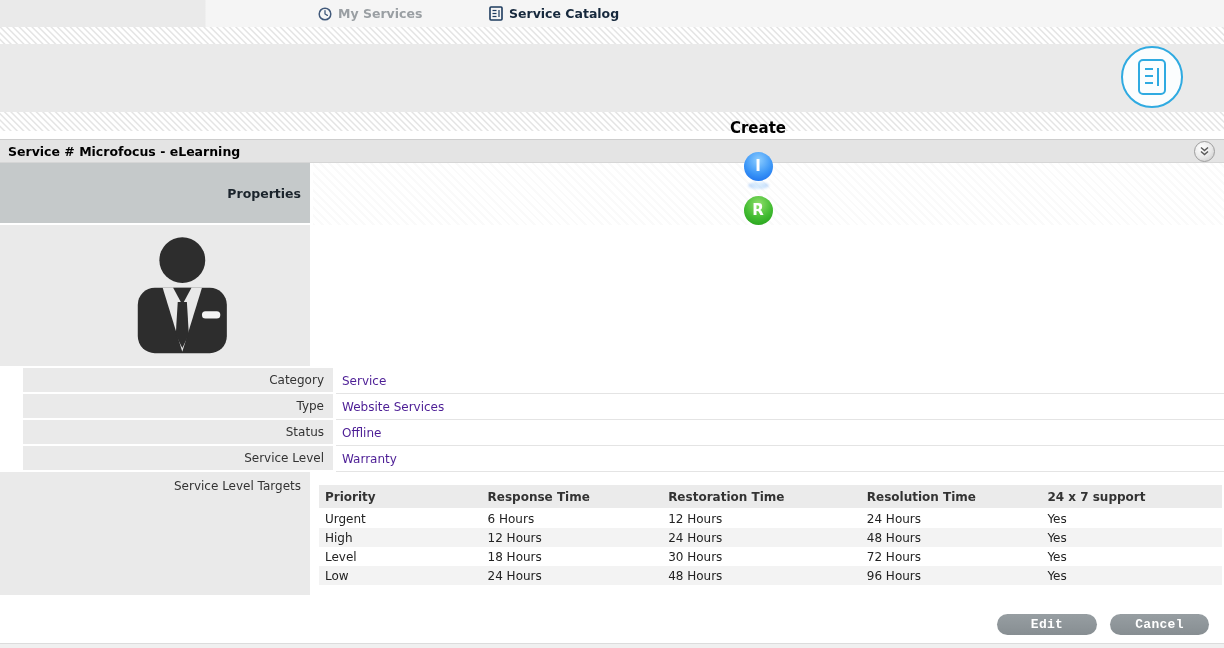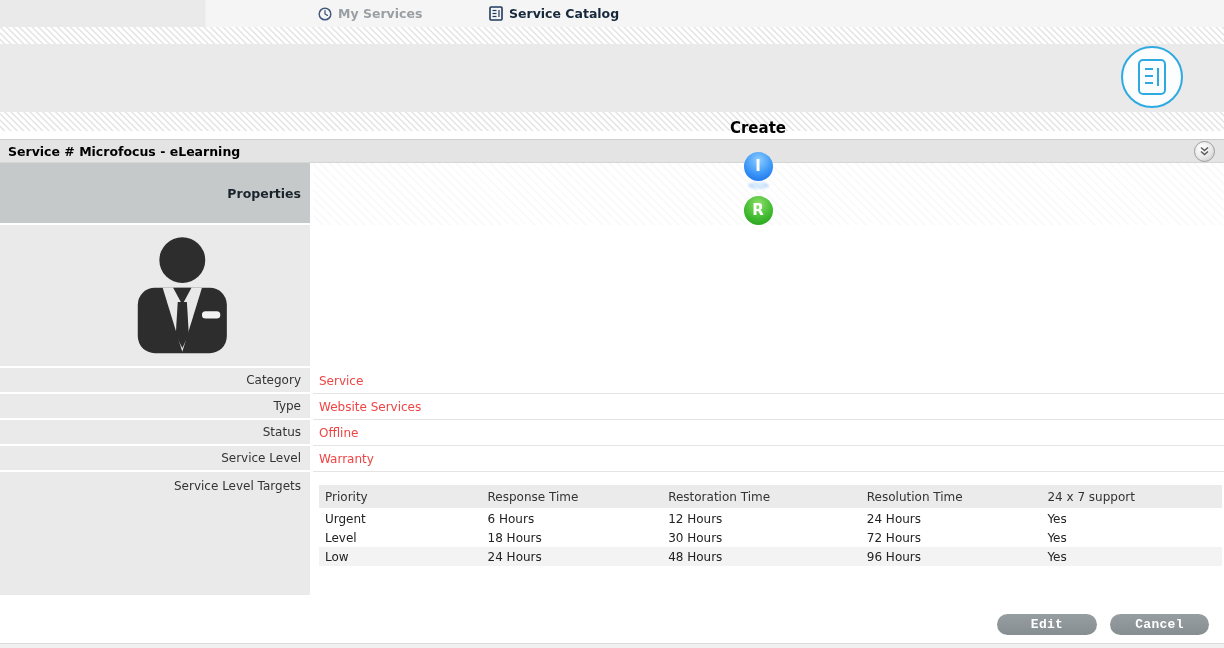--- a/index.html
+++ b/index.html
@@ -42,30 +42,30 @@
   .orb { width:29px; height:29px; border-radius:50%; color:#fff; font-weight:bold; font-size:15px; line-height:29px; text-align:center; cursor:pointer; position:relative; }
   .orb::after { content:""; position:absolute; left:4px; right:4px; bottom:-8px; height:7px; border-radius:50%; background:inherit; opacity:.25; filter:blur(1px); }
   .orb-i { background:radial-gradient(circle at 50% 28%, #8ccdff 0%, #3b96f7 55%, #1467ea 100%); }
   .orb-r { background:radial-gradient(circle at 50% 28%, #8fdf6a 0%, #41bb31 55%, #1e9b15 100%); }
 
   .row-avatar { height:143px; }
   .row-avatar .lcell { background:#eaeaea; justify-content:center; padding-right:0; }
   .avatar-box { width:132px; height:131px; margin-left:52px; }
 
   .row-field { height:26px; }
-  .row-field .lcell { background:#eaeaea; }
-  .row-field .rcell { border-bottom:1px solid #e4e4e4; display:flex; align-items:center; padding-left:6px; font-size:12px; color:#ef4444; }
+  .row-field .lcell { background:#eaeaea;margin-left:23px; }
+  .row-field .rcell { border-bottom:1px solid #e4e4e4; display:flex; align-items:center; padding-left:6px; font-size:12px; color:#4c1d95; }
 
   .row-targets { height:125px; }
   .row-targets .lcell { background:#eaeaea; align-items:flex-start; padding-top:7px; }
   .row-targets .rcell { padding:13px 2px 0 6px; }
 
   
   table.sla { width:100%; border-collapse:collapse; table-layout:fixed; font-size:12px; }
-  table.sla th { background:#ebebeb; font-weight:normal; color:#333; text-align:left; height:24px; padding-left:6px; border-bottom:2px solid #fff; }
+  table.sla th { background:#ebebeb; font-weight:bold; color:#333; text-align:left; height:24px; padding-left:6px; border-bottom:2px solid #fff; }
   table.sla td { height:19px; padding-left:6px; color:#222; }
   table.sla tr.alt td { background:#f3f3f3; }
   .col-priority { width:18%; } .col-response { width:20%; } .col-restoration { width:22%; } .col-resolution { width:20%; } .col-support { width:20%; }
 
   
   .footer-area { position:relative; height:46px; background:#fff; }
   .btn { position:absolute; top:17px; height:21px; border:none; border-radius:10.5px; background:linear-gradient(#979ea2,#878e92); color:#fff; font-family:Liberation Mono, monospace; font-size:13px; font-weight:bold; cursor:pointer; letter-spacing:.3px; }
   .btn-edit { right:127px; width:100px; }
   .btn-cancel { right:15px; width:99px; }
   .bottom-strip { height:6px; background:#f0f0f0; border-top:1px solid #dcdcdc; }
@@ -189,20 +189,27 @@
           </tr>
         </thead>
         <tbody>
           <tr>
             <td>Urgent</td>
             <td>6 Hours</td>
             <td>12 Hours</td>
             <td>24 Hours</td>
             <td>Yes</td>
           </tr>
+          <tr class="alt">
+            <td>High</td>
+            <td>12 Hours</td>
+            <td>24 Hours</td>
+            <td>48 Hours</td>
+            <td>Yes</td>
+          </tr>
           <tr>
             <td>Level</td>
             <td>18 Hours</td>
             <td>30 Hours</td>
             <td>72 Hours</td>
             <td>Yes</td>
           </tr>
           <tr class="alt">
             <td>Low</td>
             <td>24 Hours</td>

